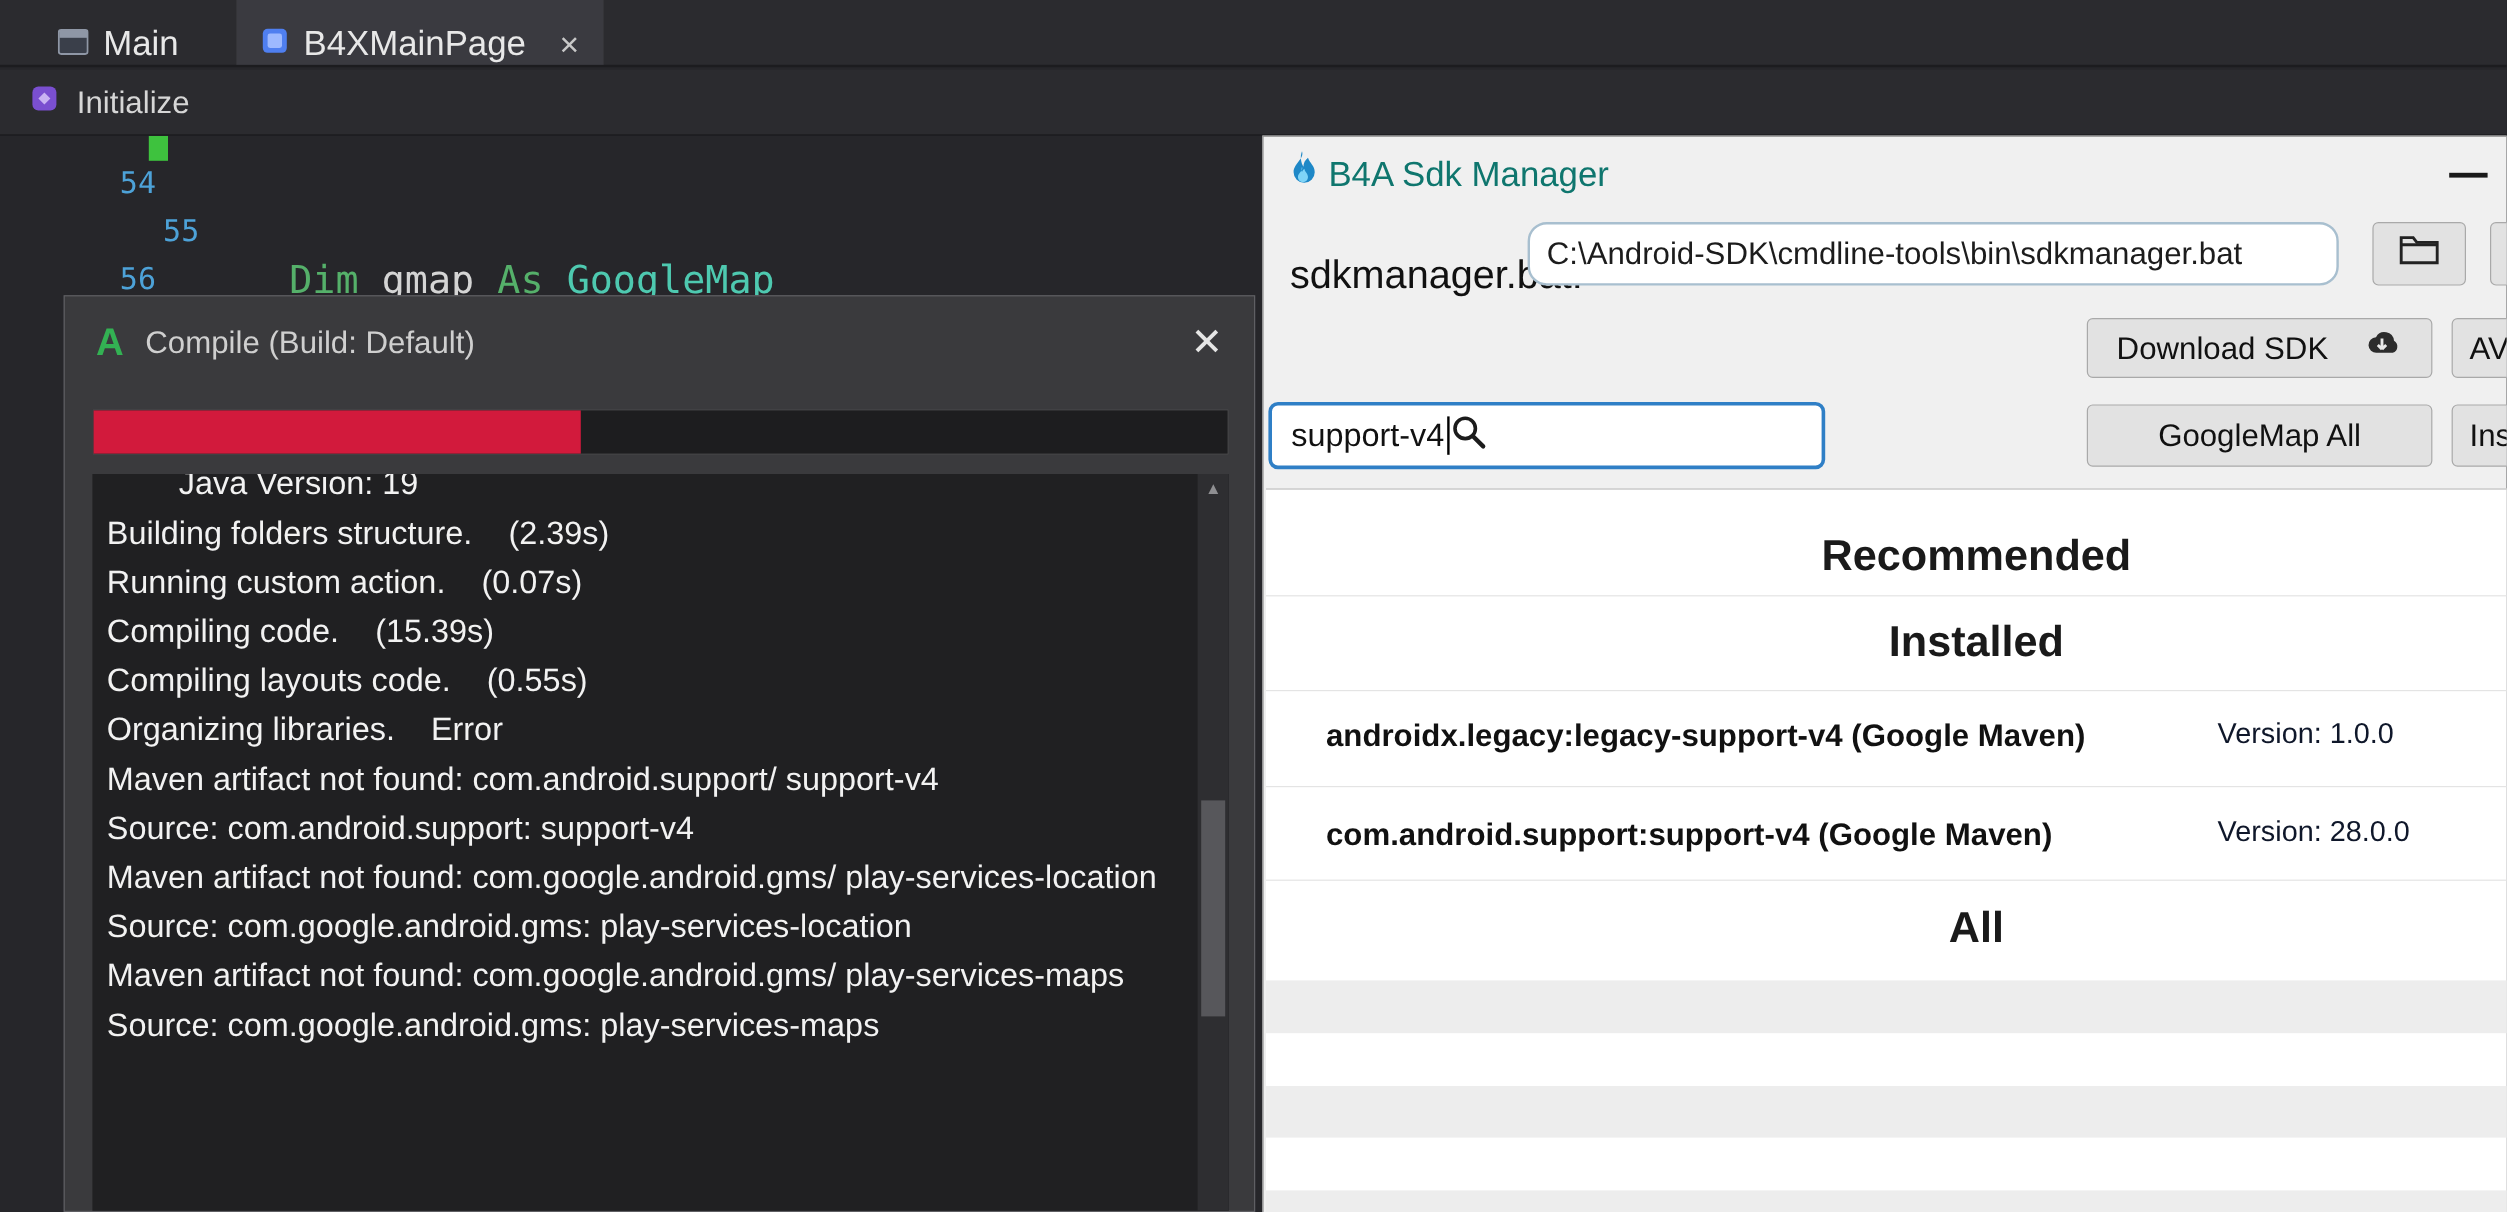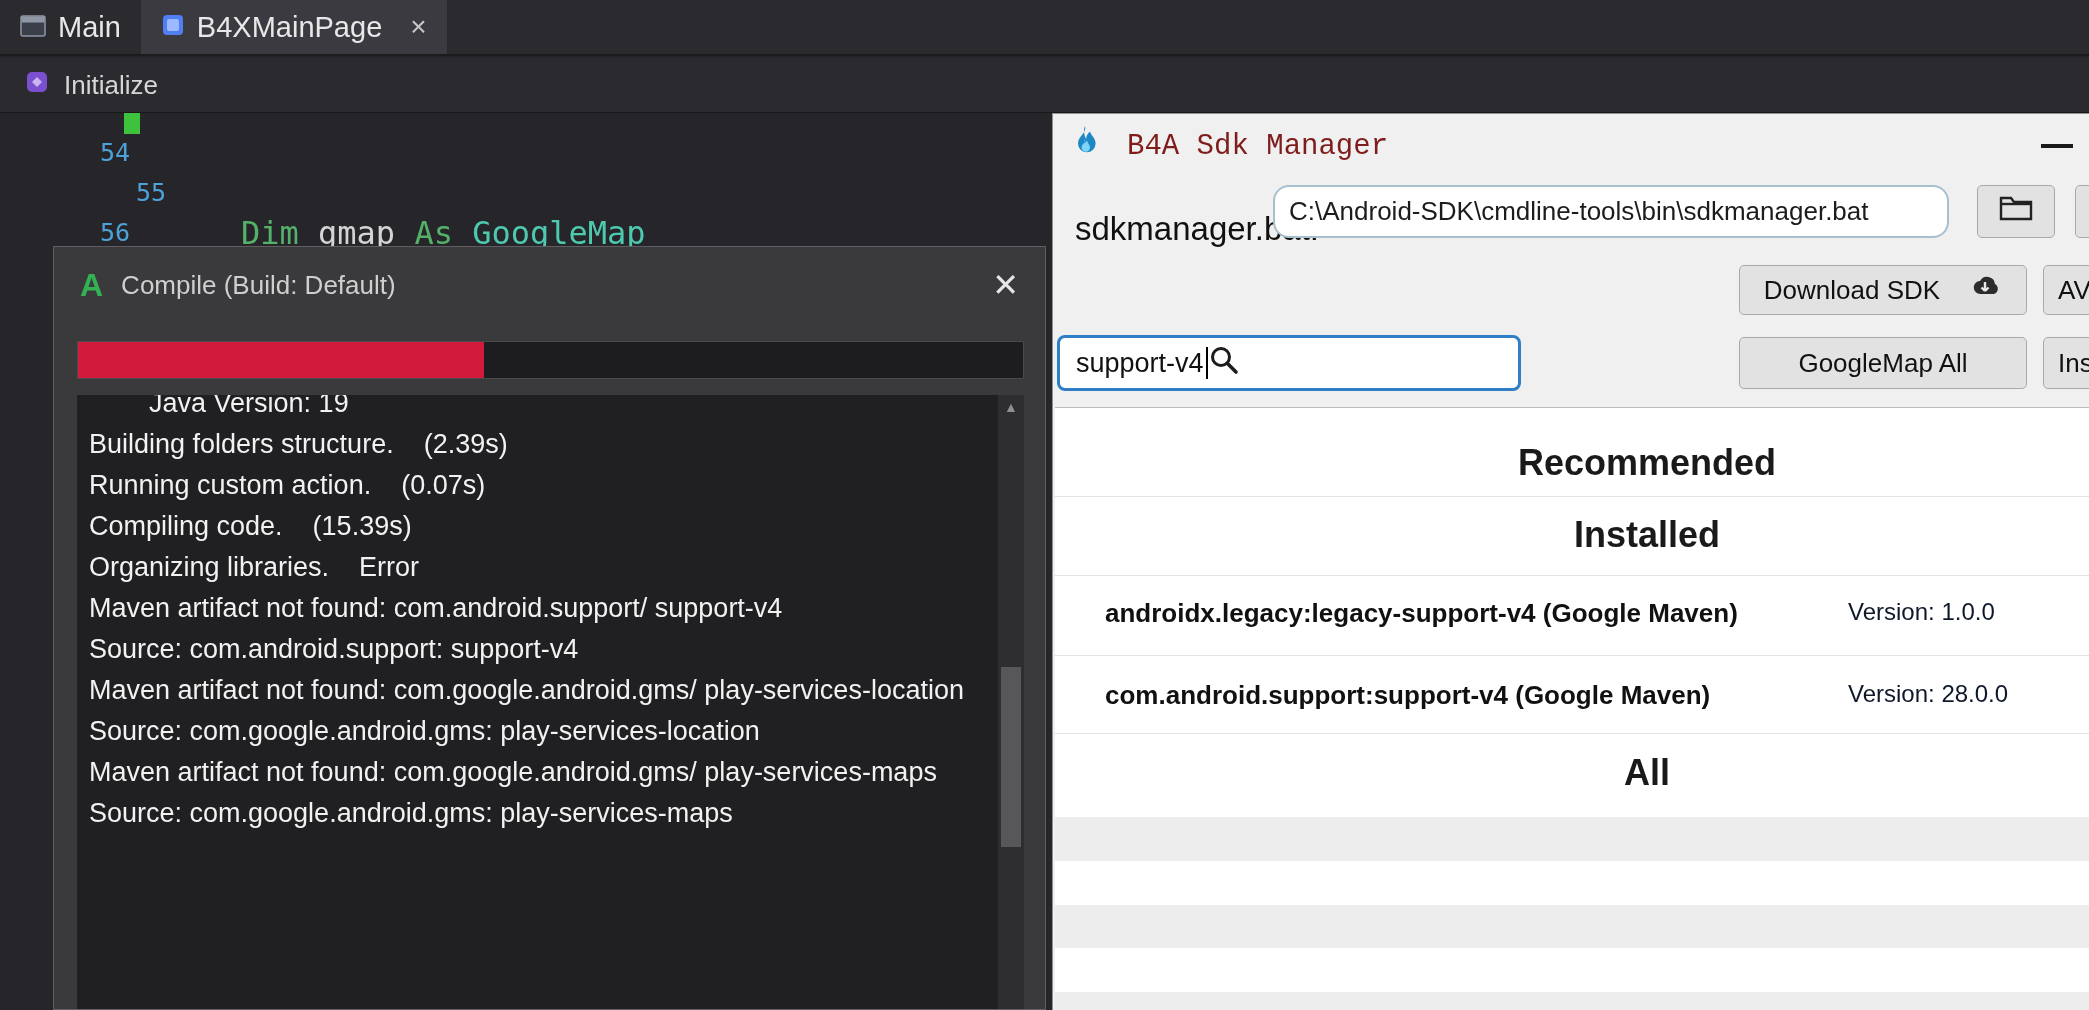--- a/index.html
+++ b/index.html
@@ -8,22 +8,22 @@
     background:#26262a; font-family:"Liberation Sans", sans-serif;
   }
 
   
   .tabbar {
     position:absolute; top:0; left:0; right:0; height:56px;
     background:#2b2b2f; border-bottom:2px solid #1c1c1f; z-index:5;
     display:flex; align-items:stretch;
   }
   .tab {
-    display:flex; align-items:center; gap:12px; padding:0 20px;
-    color:#e8e8e8; font-size:29px; cursor:default;
+    display:flex; align-items:flex-end; gap:12px; padding:0 20px;
+    color:#e8e8e8; font-size:29px; cursor:default;margin-left:28px;
   }
   .tab.active { background:#3a3a40; }
   .tab .close-x { margin-left:16px; font-size:28px; color:#c8c8c8; }
 
   
   .toolbar {
     position:absolute; top:58px; left:0; right:0; height:55px;
     background:#2b2b2f; border-bottom:1px solid #18181b; z-index:5;
     display:flex; align-items:center; padding-left:24px; gap:14px;
     color:#d6d6d6; font-size:26px;
@@ -90,22 +90,22 @@
   }
 
   
   .sdk {
     position:absolute; left:1052px; top:113px; width:1037px; height:897px;
     background:#f0f0f0; border-left:1px solid #909090; border-top:1px solid #909090;
     z-index:20; overflow:hidden; color:#111;
   }
   .sdk-title-row {
     position:absolute; top:0; left:0; right:0; height:64px;
-    display:flex; align-items:center; padding-left:18px; gap:28px;
-    font-size:29px; color:#7f1d1d;font-family:Liberation Mono, monospace;
+    display:flex; align-items:center; padding-left:18px; gap:8px;
+    font-size:29px; color:#0f766e;
   }
   .minimize-bar {
     position:absolute; right:16px; top:30px; width:32px; height:4px;
     background:#1a1a1a;
   }
   .path-label { position:absolute; left:22px; top:96px; font-size:33px; }
   .path-input {
     position:absolute; left:220px; top:71px; width:676px; height:53px;
     background:#fff; border:2px solid #a8bfcf; border-radius:16px;
     font-size:26px; line-height:49px; padding:0 14px; white-space:nowrap; overflow:hidden;
@@ -211,20 +211,21 @@
   </div>
   <div class="progress-track">
     <div class="progress-fill" style="width: 43%;"></div>
   </div>
   <div class="log">
     <div class="log-content">
       <div class="log-line">        Java Version: 19</div>
       <div class="log-line">Building folders structure.    (2.39s)</div>
       <div class="log-line">Running custom action.    (0.07s)</div>
       <div class="log-line">Compiling code.    (15.39s)</div>
+      <div class="log-line">Compiling layouts code.    (0.55s)</div>
       <div class="log-line">Organizing libraries.    Error</div>
       <div class="log-line">Maven artifact not found: com.android.support/ support-v4</div>
       <div class="log-line">Source: com.android.support: support-v4</div>
       <div class="log-line">Maven artifact not found: com.google.android.gms/ play-services-location</div>
       <div class="log-line">Source: com.google.android.gms: play-services-location</div>
       <div class="log-line">Maven artifact not found: com.google.android.gms/ play-services-maps</div>
       <div class="log-line">Source: com.google.android.gms: play-services-maps</div>
     </div>
     <div class="sb">
       <div class="sb-arrow">▲</div>

